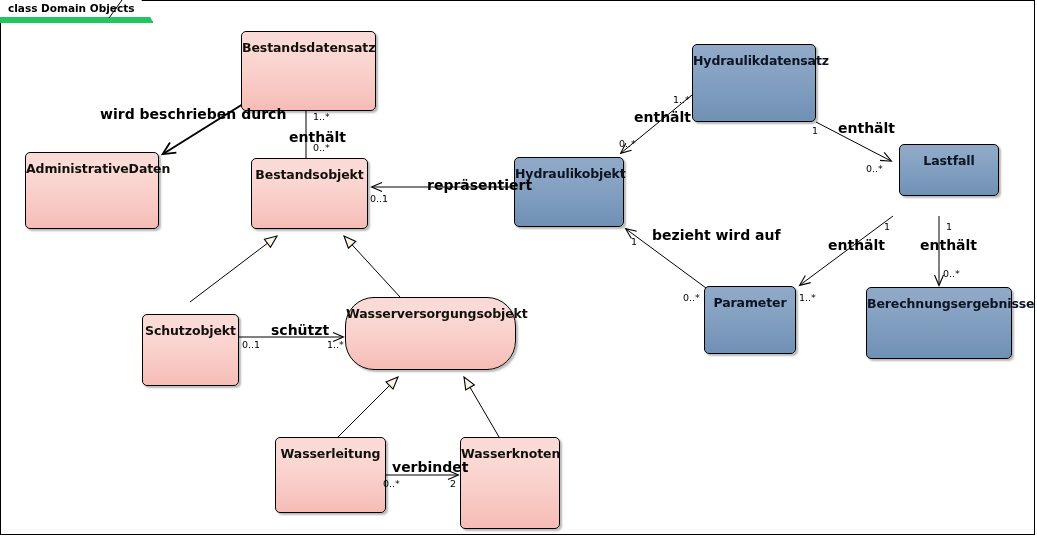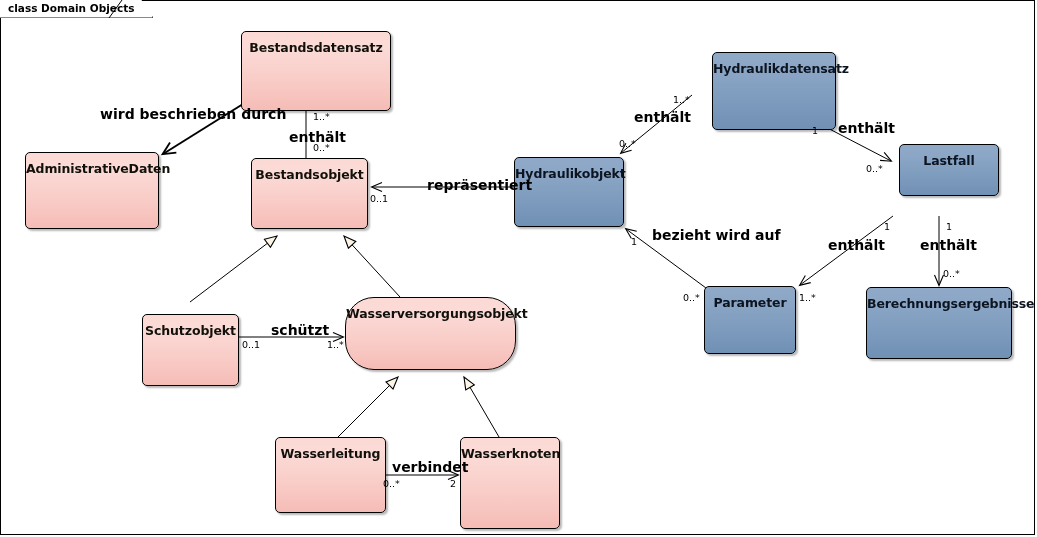--- a/index.html
+++ b/index.html
@@ -33,21 +33,21 @@
     left: 0px;
     top: 0px;
     height: 17px;
     padding: 0 18px 0 8px;
     line-height: 17px;
     font-size: 10.5px;
     font-weight: bold;
     color: #000000;
     background: #ffffff;
     border-right: 1px solid #000;
-    border-bottom: 1px solid #22c55e;
+    border-bottom: 6px solid #22c55e;
     -webkit-clip-path: polygon(0 0, calc(100% - 12px) 0, 100% 100%, 0 100%);
     clip-path: polygon(0 0, calc(100% - 12px) 0, 100% 100%, 0 100%);
     white-space: nowrap;
     z-index: 6;
   }
   
   #frame-tab-edge {
     position: absolute;
     left: 108px;
     top: -2px;
@@ -162,21 +162,21 @@
 
     <line x1="816" y1="122" x2="891" y2="161" stroke="#000" stroke-width="1" marker-end="url(#openArrow)"></line>
 
     <line x1="893" y1="216" x2="800" y2="285" stroke="#000" stroke-width="1" marker-end="url(#openArrow)"></line>
 
     <line x1="939" y1="216" x2="939" y2="285" stroke="#000" stroke-width="1" marker-end="url(#openArrow)"></line>
 
     <line x1="706" y1="288" x2="626" y2="229" stroke="#000" stroke-width="1" marker-end="url(#openArrow)"></line>
   </svg>
 
-  <div class="uml-class pink" style="left:241px; top:31px; width:150px; height:80px;">
+  <div class="uml-class pink" style="left:241px; top:31px; width:135px; height:80px;">
     <span class="cls-name">Bestandsdatensatz</span>
   </div>
 
   <div class="uml-class pink" style="left:25px; top:152px; width:134px; height:77px;">
     <span class="cls-name">AdministrativeDaten</span>
   </div>
 
   <div class="uml-class pink" style="left:251px; top:158px; width:117px; height:71px;">
     <span class="cls-name">Bestandsobjekt</span>
   </div>
@@ -194,21 +194,21 @@
   </div>
 
   <div class="uml-class pink" style="left:460px; top:437px; width:100px; height:92px;">
     <span class="cls-name">Wasserknoten</span>
   </div>
 
   <div class="uml-class blue" style="left:514px; top:157px; width:110px; height:70px;">
     <span class="cls-name">Hydraulikobjekt</span>
   </div>
 
-  <div class="uml-class blue" style="left:692px; top:52px; width:124px; height:78px;margin-left:20px;">
+  <div class="uml-class blue" style="left:692px; top:44px; width:124px; height:78px;">
     <span class="cls-name">Hydraulikdatensatz</span>
   </div>
 
   <div class="uml-class blue" style="left:899px; top:144px; width:100px; height:52px;">
     <span class="cls-name">Lastfall</span>
   </div>
 
   <div class="uml-class blue" style="left:704px; top:286px; width:92px; height:68px;">
     <span class="cls-name">Parameter</span>
   </div>

